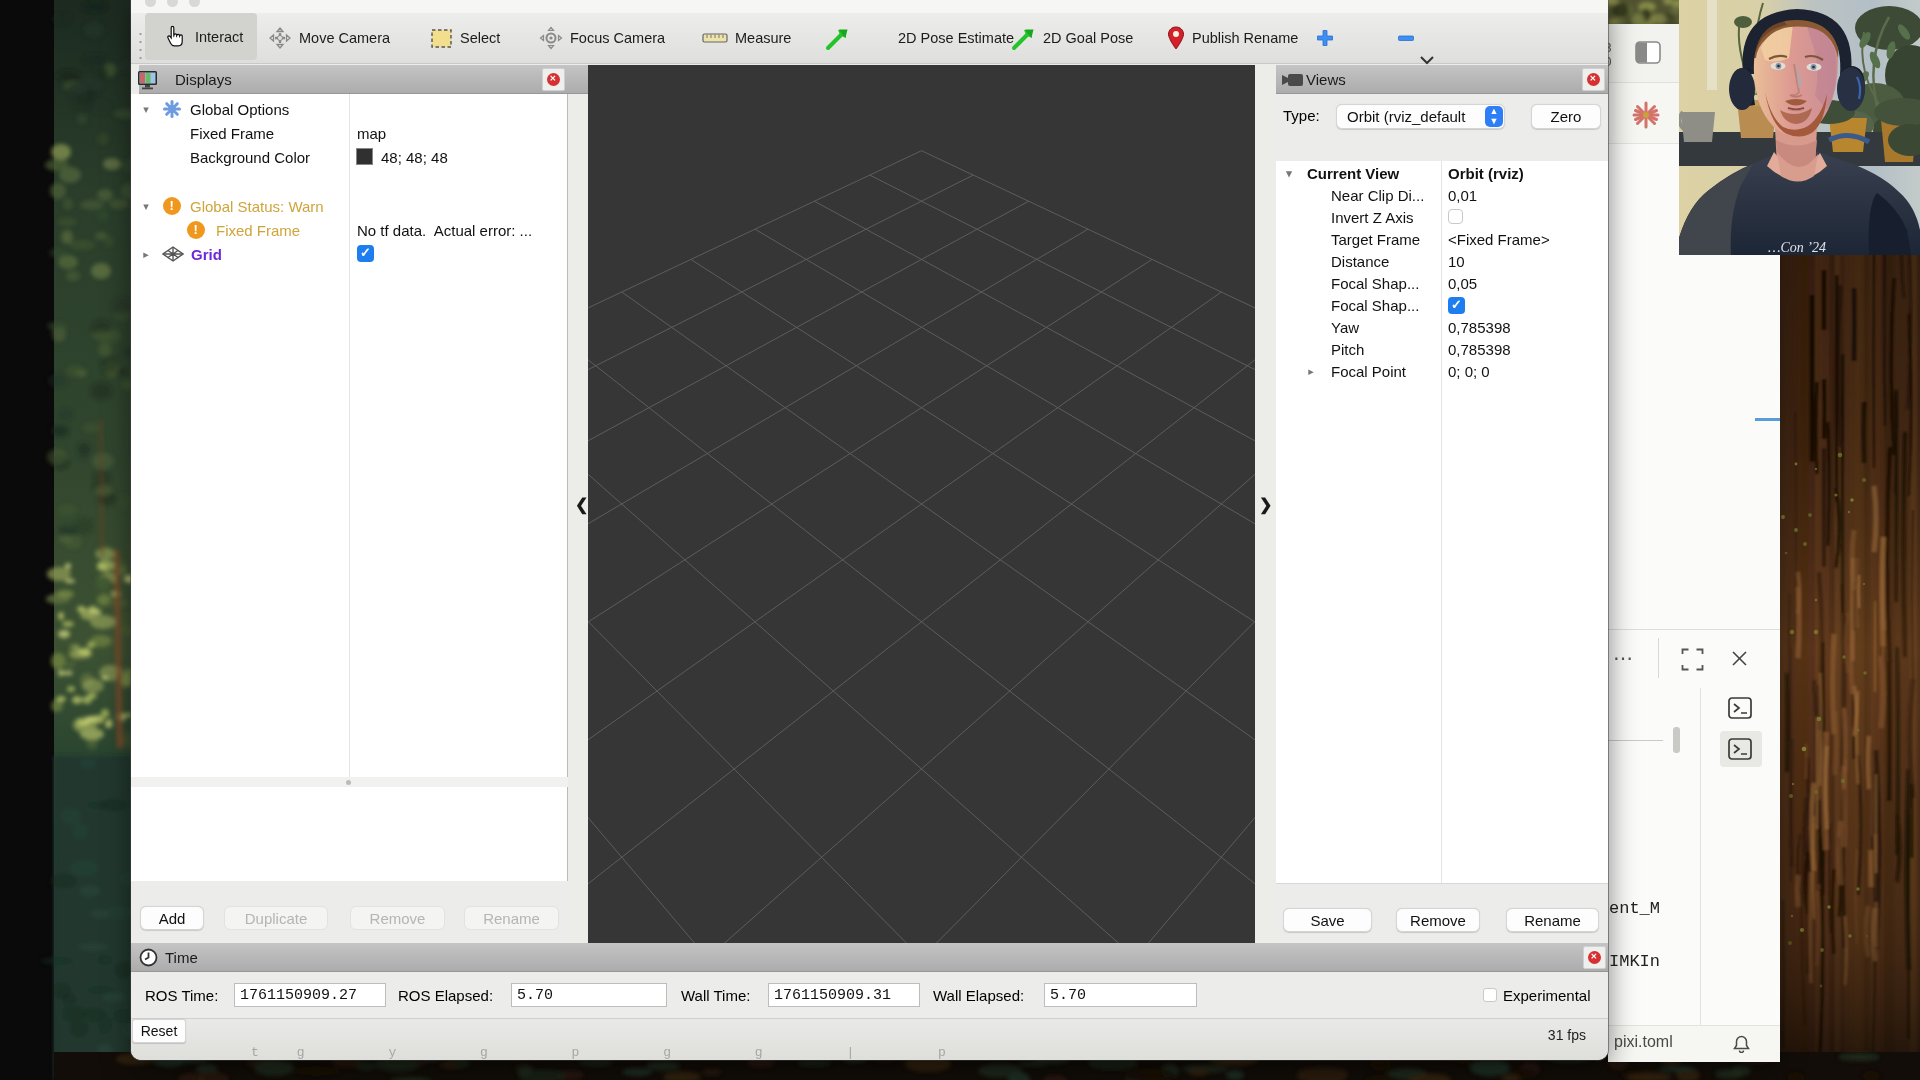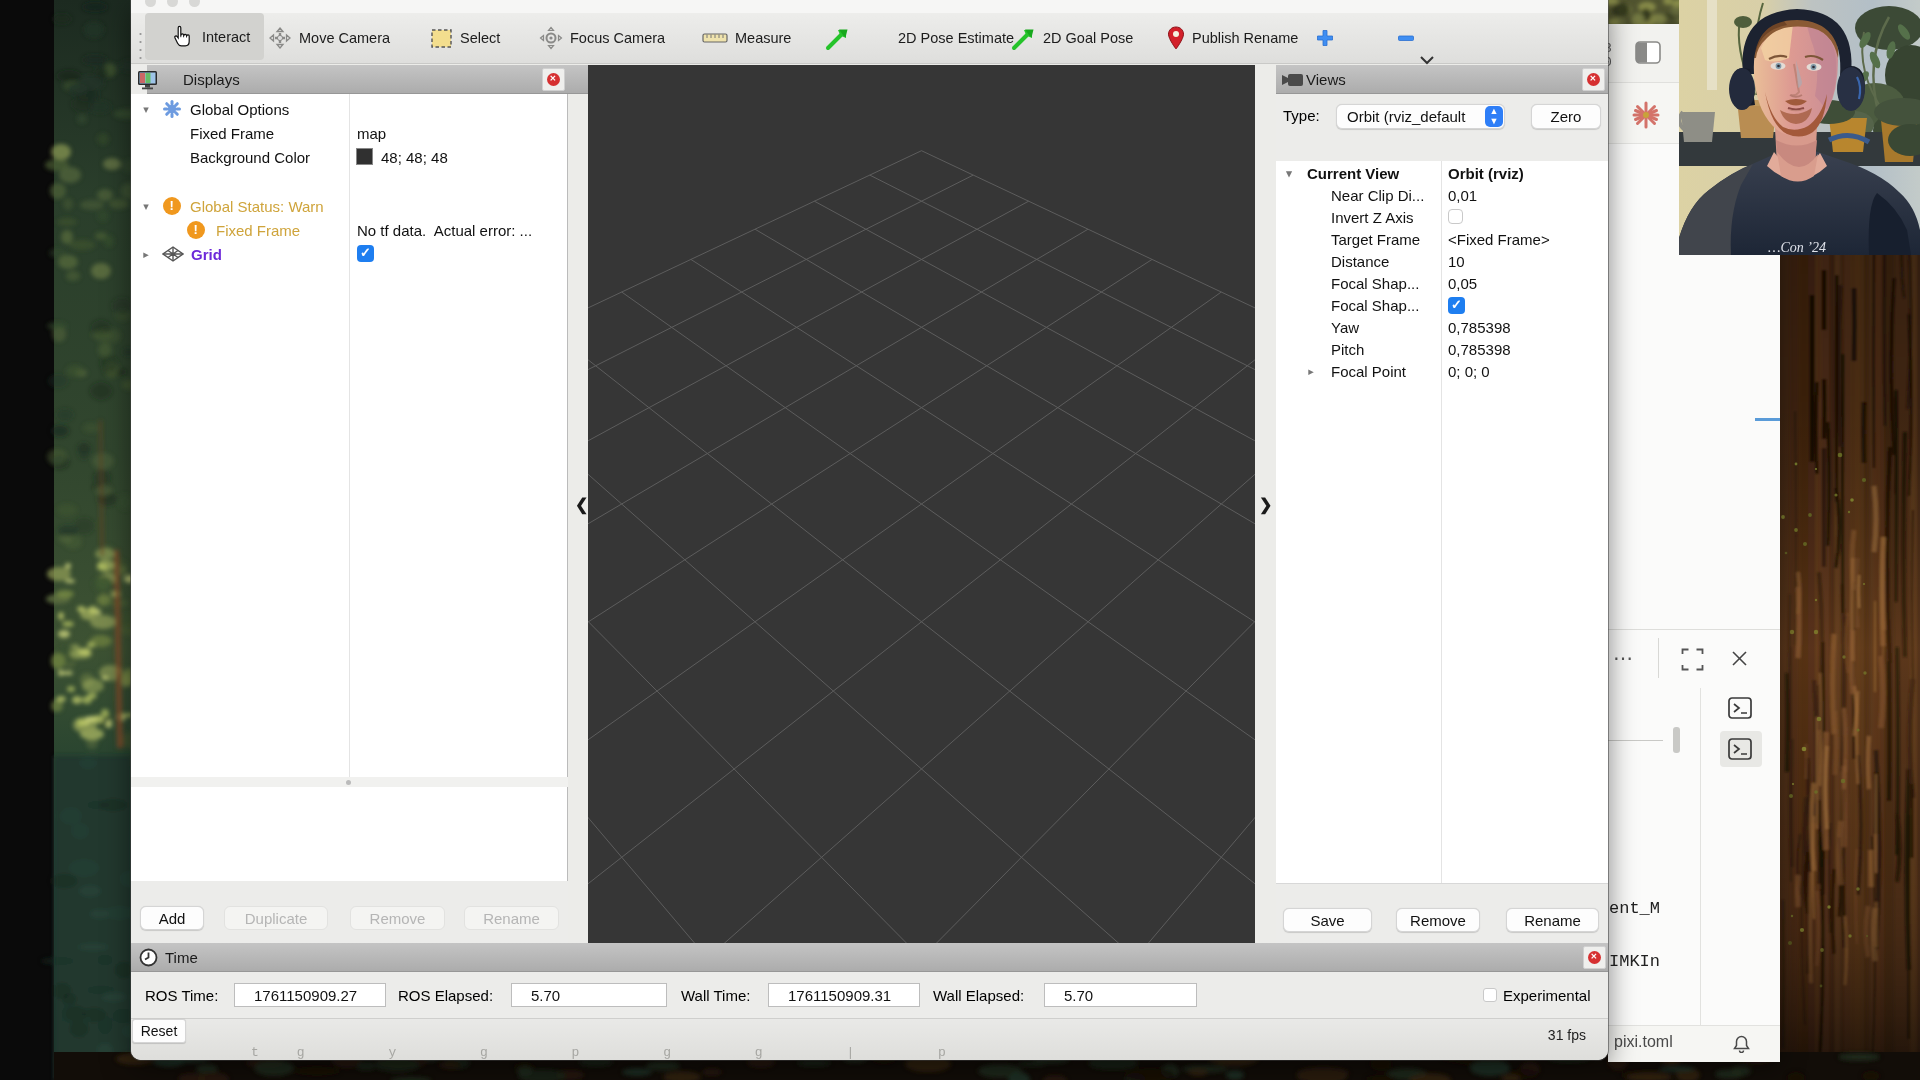--- a/index.html
+++ b/index.html
@@ -5,21 +5,21 @@
 * { margin:0; padding:0; box-sizing:border-box; }
 html,body { width:1920px; height:1080px; overflow:hidden; background:#000; font-family:"Liberation Sans", sans-serif; }
 .abs { position:absolute; }
 #stage { position:relative; width:1920px; height:1080px; }
 
 
 #rviz { left:131px; top:0; width:1477px; height:1060px; background:#ecece9; border-radius:0 0 10px 10px; box-shadow:0 8px 28px rgba(0,0,0,.5), 0 0 0 1px rgba(90,90,90,.55); }
 #topstrip { left:0; top:0; width:1477px; height:13px; background:#f6f6f5; }
 #toolbar { left:0; top:13px; width:1477px; height:51px; background:linear-gradient(#ededeb,#dededc); border-bottom:1px solid #c9c9c7; }
 .tbtn { position:absolute; top:2px; height:46px; display:flex; align-items:center; gap:7px; color:#1c1c1c; font-size:14.5px; }
-#btn-interact { left:14px; top:0; height:47px; padding:0 14px 0 26px; background:#d2d2cf; border-radius:4px; }
+#btn-interact { left:14px; top:0; height:47px; padding:0 14px 0 19px; background:#d2d2cf; border-radius:4px; }
 .dots { position:absolute; left:8px; top:17px; width:3px; height:40px;
   background-image:radial-gradient(circle, #9a9a9a 1px, transparent 1.2px); background-size:3px 8px; }
 #time-panel { left:0; top:943px; width:1477px; height:117px; }
 
 
 .ptitle { position:absolute; height:29px; background:linear-gradient(#c4c4c4,#acacac); border-bottom:1px solid #979797; display:flex; align-items:center; font-size:15px; color:#1a1a1a; }
 .closebox { position:absolute; right:3px; top:3px; width:23px; height:23px; background:#efefed; border:1px solid #d0d0d0; border-radius:2px; }
 .closedot { position:absolute; left:4px; top:4px; width:13px; height:13px; border-radius:50%; background:#d63031; }
 .closedot:after { content:"✕"; position:absolute; left:2.5px; top:0.5px; font-size:8px; color:#fff; font-weight:bold; }
 
@@ -35,21 +35,21 @@
 #views-col { position:absolute; left:165px; top:0; width:1px; height:722px; background:#e4e4e4; }
 .vrow { position:absolute; left:0; height:22px; width:332px; font-size:15px; display:flex; align-items:center; color:#111; }
 
 
 #vp { left:457px; top:65px; width:667px; height:878px; background:#363636; }
 .splitter { font-size:16px; color:#1a1a1a; font-weight:bold; }
 
 
 .btn { position:absolute; background:#fdfdfd; border:1px solid #d5d5d5; border-radius:6px; font-size:15px; color:#111; display:flex; align-items:center; justify-content:center; box-shadow:0 0.5px 1px rgba(0,0,0,.15); }
 .btn.dis { background:#f4f4f2; color:#b5b5b5; box-shadow:none; border-color:#e2e2e0; }
-.field { position:absolute; background:#fff; border:1px solid #bdbdbd; font-size:15px; color:#111; display:flex; align-items:center; padding-left:19px; }
+.field { position:absolute; background:#fff; border:1px solid #bdbdbd; font-size:15px; color:#111; display:flex; align-items:center; padding-left:5px;font-family:Liberation Mono, monospace; }
 .chk { position:absolute; width:17px; height:17px; border-radius:4px; }
 .chk.on { background:#1e7ef0; }
 .chk.on:after { content:"✓"; position:absolute; left:3px; top:0px; color:#fff; font-size:13px; font-weight:bold; }
 .chk.off { background:#fff; border:1px solid #c9c9c9; }
 .warnic { position:absolute; width:18px; height:18px; border-radius:50%; background:#f0981e; }
 .warnic:after { content:"!"; position:absolute; left:6.5px; top:1px; color:#fff; font-weight:bold; font-size:13px; }
 
 
 #zed { left:1608px; top:24px; width:172px; height:1038px; background:#fbfbfa; box-shadow:0 6px 24px rgba(0,0,0,.45); }
 .mono { font-family:"Liberation Mono", monospace; }
@@ -678,21 +678,21 @@
       <svg width="18" height="18" viewBox="0 0 18 18">
             <rect x="1.5" y="7" width="15" height="4.5" rx="1" fill="#3f8ef2" stroke="#2a6fd0" stroke-width="0.8"></rect>
           </svg>
         </div>
     <svg class="abs" style="left:1288px;top:42px;" width="16" height="10" viewBox="0 0 16 10">
           <path d="M2 2 L8 8 L14 2" stroke="#333" stroke-width="2" fill="none"></path>
         </svg>
   </div>
 
   <div id="displays" class="abs">
-    <div class="ptitle" style="left:16px;top:0;width:452px;">
+    <div class="ptitle" style="left:8px;top:0;width:452px;">
           <span style="margin-left:36px;">Displays</span>
         </div>
     <svg class="abs" style="left:6px;top:5px;" width="21" height="20" viewBox="0 0 21 20">
           <rect x="1" y="1" width="19" height="14" rx="1.5" fill="#2a2a2a"></rect>
           <rect x="2.5" y="2.5" width="16" height="11" fill="#9ec4e8"></rect>
           <rect x="3" y="3" width="5" height="10" fill="#c66"></rect>
           <rect x="8.5" y="3" width="5" height="10" fill="#6b6"></rect>
           <rect x="8" y="15" width="5" height="2.5" fill="#444"></rect>
           <rect x="5" y="17.5" width="11" height="1.8" fill="#444"></rect>
         </svg>

